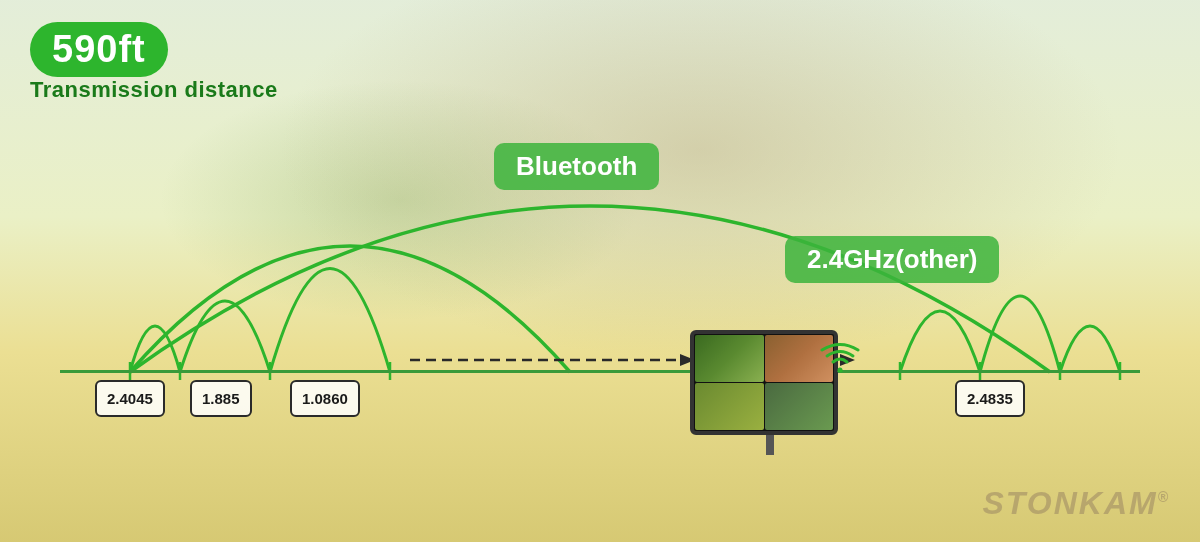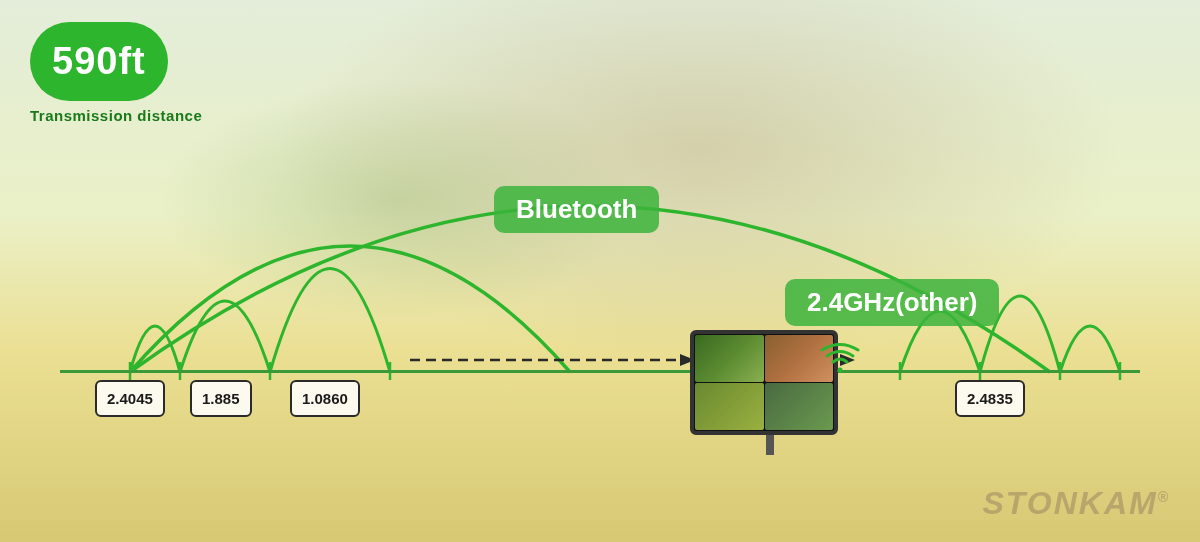--- a/index.html
+++ b/index.html
@@ -43,36 +43,35 @@
     
     .distance-badge {
       position: absolute;
       top: 22px;
       left: 30px;
     }
 
     .badge-oval {
       background: #2db52d;
       border-radius: 50px;
-      padding: 18px 22px;
+      padding: 6px 22px;
       display: inline-block;
     }
 
     .badge-oval span {
       color: white;
       font-size: 38px;
       font-weight: 900;
       letter-spacing: 1px;
     }
 
     .transmission-label {
       color: #1a7a1a;
-      font-size: 15px;
+      font-size: 22px;
       font-weight: 800;
-      margin-top: 6px;
       letter-spacing: 0.5px;
     }
 
     
     .baseline {
       position: absolute;
       top: 370px;
       left: 60px;
       right: 60px;
       height: 3px;
@@ -114,21 +113,20 @@
     .label-bubble {
       position: absolute;
       background: rgba(60,180,60,0.85);
       color: white;
       font-size: 26px;
       font-weight: 800;
       border-radius: 10px;
       padding: 8px 22px;
       z-index: 4;
       white-space: nowrap;
-      margin-top: 43px;
     }
 
     .wifi-label { top: 220px; left: 168px; }
     .bluetooth-label { top: 143px; left: 494px; }
     .ghz-label { top: 236px; left: 785px; }
 
     
     .monitor {
       position: absolute;
       top: 330px;

